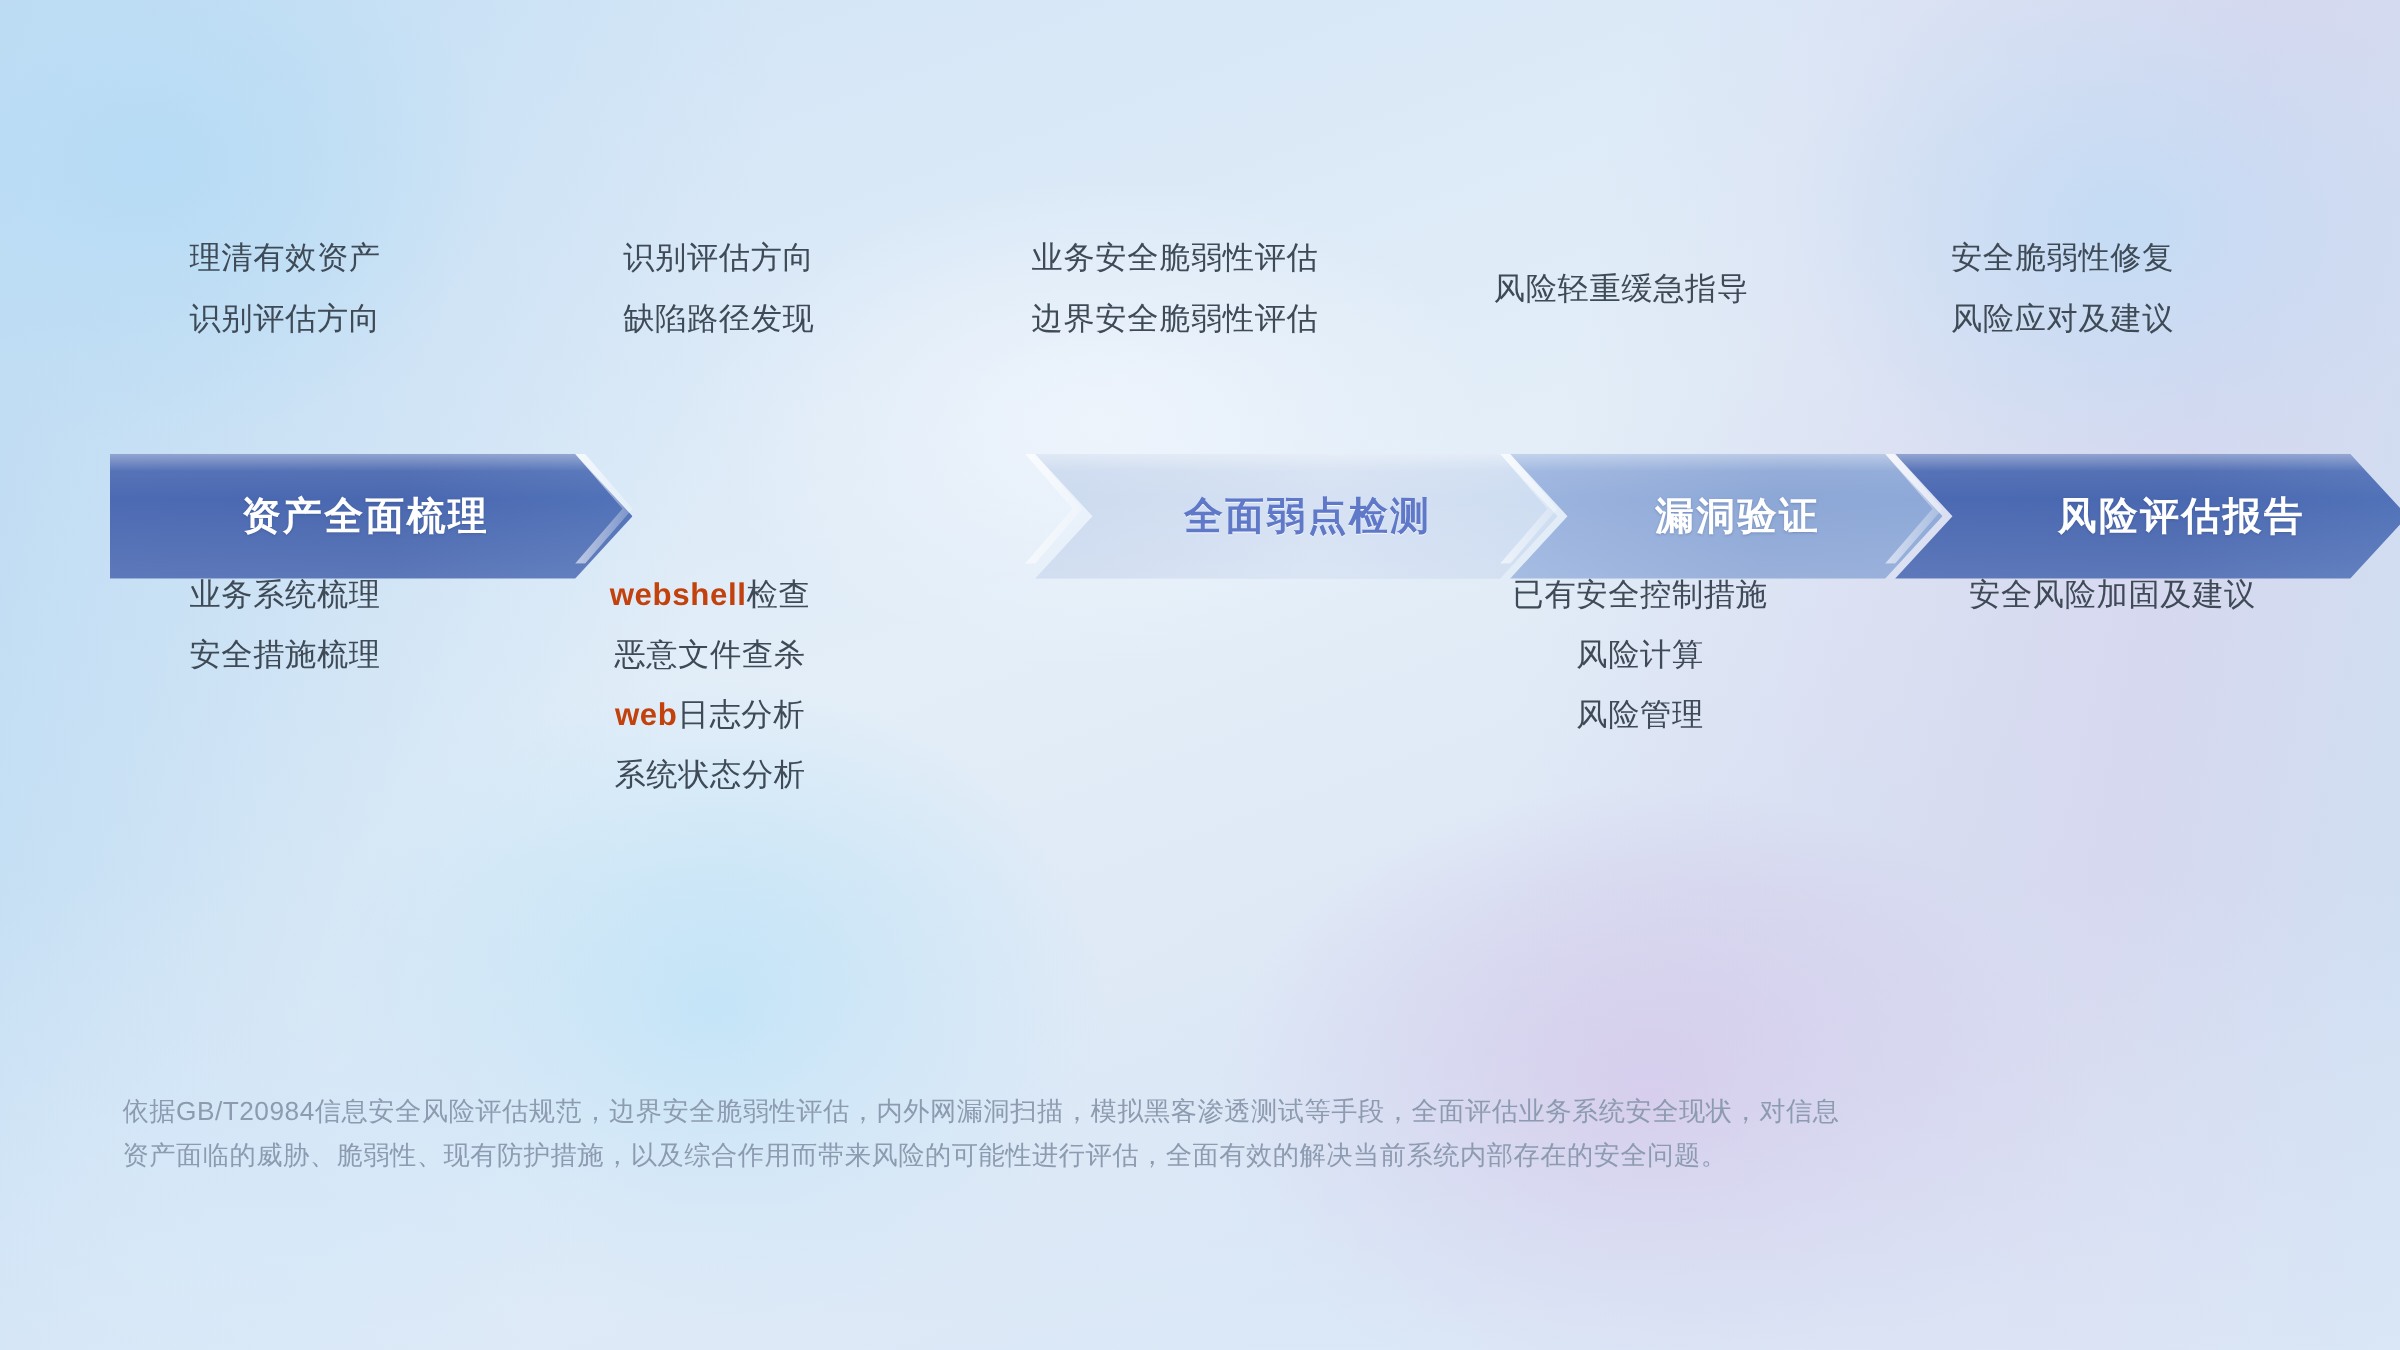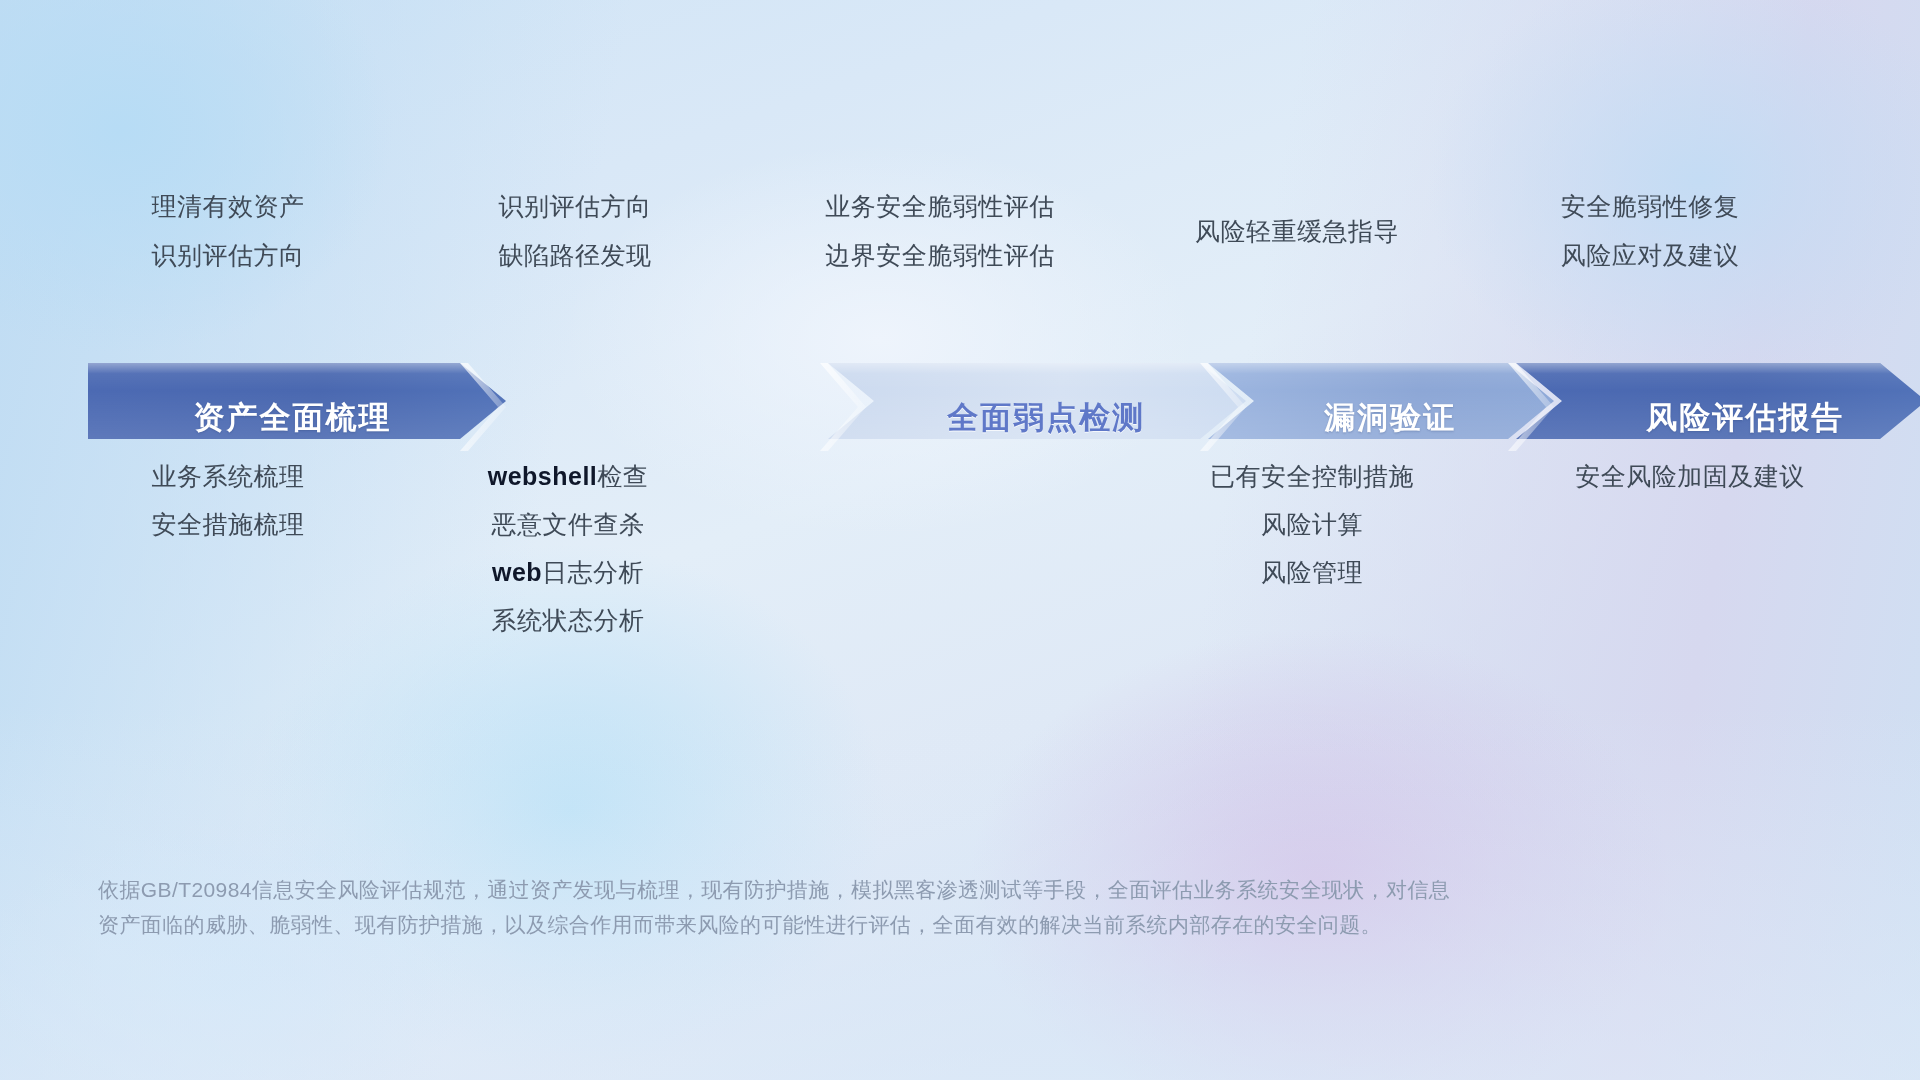--- a/index.html
+++ b/index.html
@@ -34,33 +34,33 @@
   
   #stage{position:absolute;inset:0;}
 
   
   .top-notes{position:absolute;left:0;right:0;top:0;height:360px;}
   .topcol{position:absolute;text-align:center;color:#3f4a57;
     font-size:25px;line-height:49px;letter-spacing:.5px;font-weight:400;}
 
   
   #arrow-band{position:absolute;left:88px;top:363px;width:1760px;height:88px;}
-  .chev{position:absolute;top:0;height:76px;display:flex;align-items:flex-end;justify-content:center;}
+  .chev{position:absolute;top:0;height:100px;display:flex;align-items:center;justify-content:center;}
   .chev .shape{position:absolute;inset:0;}
   .chev .cap{position:relative;z-index:3;font-size:31px;font-weight:bold;letter-spacing:2px;white-space:nowrap;}
   .chev.white .cap{color:#ffffff;text-shadow:0 1px 2px rgba(40,60,110,.28);}
   .chev.blue  .cap{color:#5f78c8;text-shadow:0 1px 0 rgba(255,255,255,.75);}
   .sep{position:absolute;top:0;height:88px;width:46px;z-index:4;}
 
   
   .bot-lists{position:absolute;left:0;right:0;top:452px;height:330px;}
   .botcol{position:absolute;text-align:center;color:#3f4a57;
     font-size:25px;line-height:48px;letter-spacing:.5px;}
   .botcol .it{white-space:nowrap;}
-  .botcol .it b{font-weight:bold;color:#0f172a;}
+  .botcol .it b{font-weight:bold;color:#c2410c;}
 
   
   #caption{position:absolute;left:98px;top:872px;width:1560px;
     color:#8d9bb0;font-size:21px;line-height:35px;letter-spacing:.4px;}
   #caption p{margin:0;}
 </style>
 </head>
 <body>
 
 <div id="bg">
@@ -141,16 +141,16 @@
         <div class="it">已有安全控制措施</div>
         <div class="it">风险计算</div>
         <div class="it">风险管理</div>
       </div>
       <div class="botcol" style="left: 1390px; width: 600px; top: 0px;">
         <div class="it">安全风险加固及建议</div>
       </div>
     </div>
 
   <div id="caption">
-    <p>依据GB/T20984信息安全风险评估规范，通过资产发现与梳理，现有防护措施，模拟黑客渗透测试等手段，全面评估业务系统安全现状，对信息</p>
+    <p>依据GB/T20984信息安全风险评估规范，边界安全脆弱性评估，内外网漏洞扫描，模拟黑客渗透测试等手段，全面评估业务系统安全现状，对信息</p>
     <p>资产面临的威胁、脆弱性、现有防护措施，以及综合作用而带来风险的可能性进行评估，全面有效的解决当前系统内部存在的安全问题。</p>
   </div>
 </div>
 
 </body></html>

